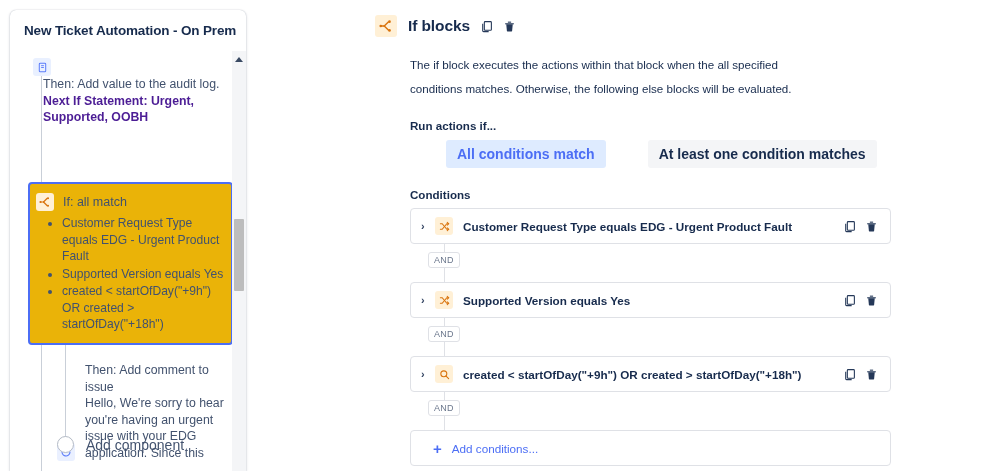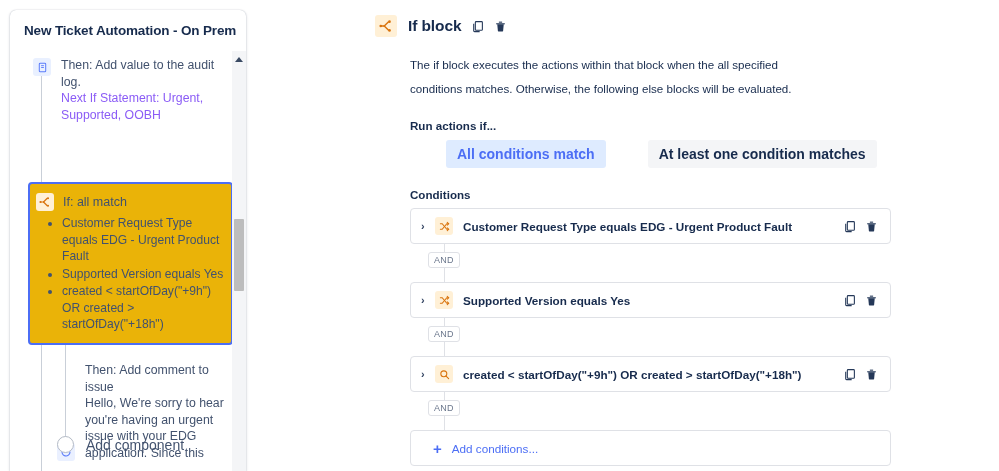--- a/index.html
+++ b/index.html
@@ -77,29 +77,30 @@
   .icon-audit  { background: #e9f0ff; }
   .icon-if     { background: #fff0d6; }
   .icon-then   { background: #eaf0ff; }
   .node-body {
     margin-left: 10px;
     font-size: 12.3px;
     line-height: 16.5px;
     color: #42526e;
   }
   .node-title { color: #42526e; }
-  .node-bold  { font-weight: normal; color: #8b5cf6; }
+  .node-bold  { font-weight: bold; color: #4c1d95; }
   .node-sub   { color: #42526e; }
 
   
   #node-audit {
     position: absolute;
     left: 23px;
     top: 6px;
     width: 190px;
+    flex-direction: column;
   }
 
   
   #node-if {
     position: absolute;
     left: 18px;
     top: 131px;
     width: 205px;
     background: #eab308;
     border: 2px solid #4c6ef5;
@@ -429,21 +430,21 @@
     <div class="blk-icon">
       <svg width="14" height="14" viewBox="0 0 24 24" fill="none" stroke="#d9730d" stroke-width="2.4" stroke-linecap="round">
         <path d="M3 12h6"></path>
           <path d="M9 12L16 5"></path>
           <path d="M9 12l7 7"></path>
         <circle cx="18" cy="4.5" r="2.3" fill="#d9730d" stroke="none"></circle>
         <circle cx="18" cy="19.5" r="2.3" fill="#d9730d" stroke="none"></circle>
         <circle cx="3" cy="12" r="2.3" fill="#d9730d" stroke="none"></circle>
       </svg>
     </div>
-    <div id="detail-title">If block</div>
+    <div id="detail-title">If blocks</div>
     <span class="hdr-action">
       <svg width="13" height="13" viewBox="0 0 24 24" fill="none" stroke="#253858" stroke-width="2">
         <rect x="8" y="3" width="13" height="16" rx="1.5"></rect>
         <path d="M5 7v13a1.5 1.5 0 0 0 1.5 1.5H16"></path>
       </svg>
     </span>
     <span class="hdr-action">
       <svg width="13" height="13" viewBox="0 0 24 24" fill="#253858">
         <path d="M4 6h16v2H4z"></path>
         <path d="M9 3h6v2H9z"></path>

